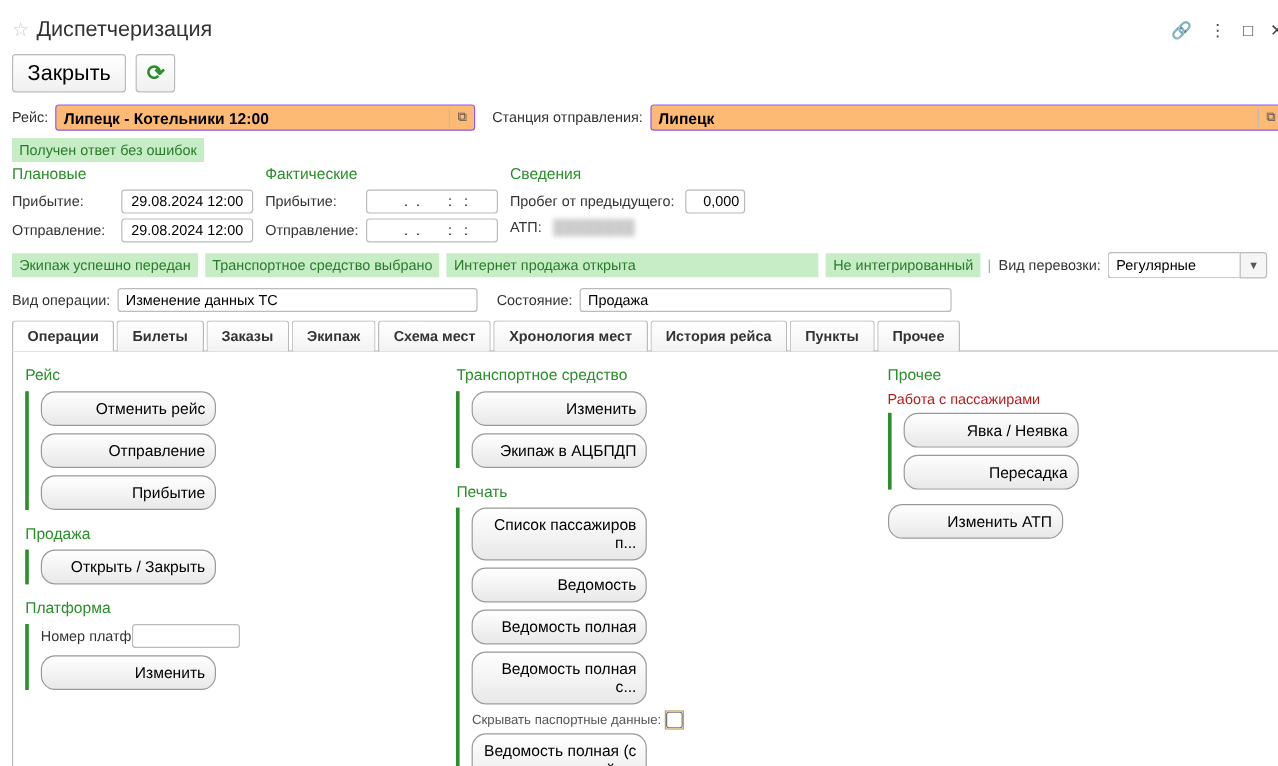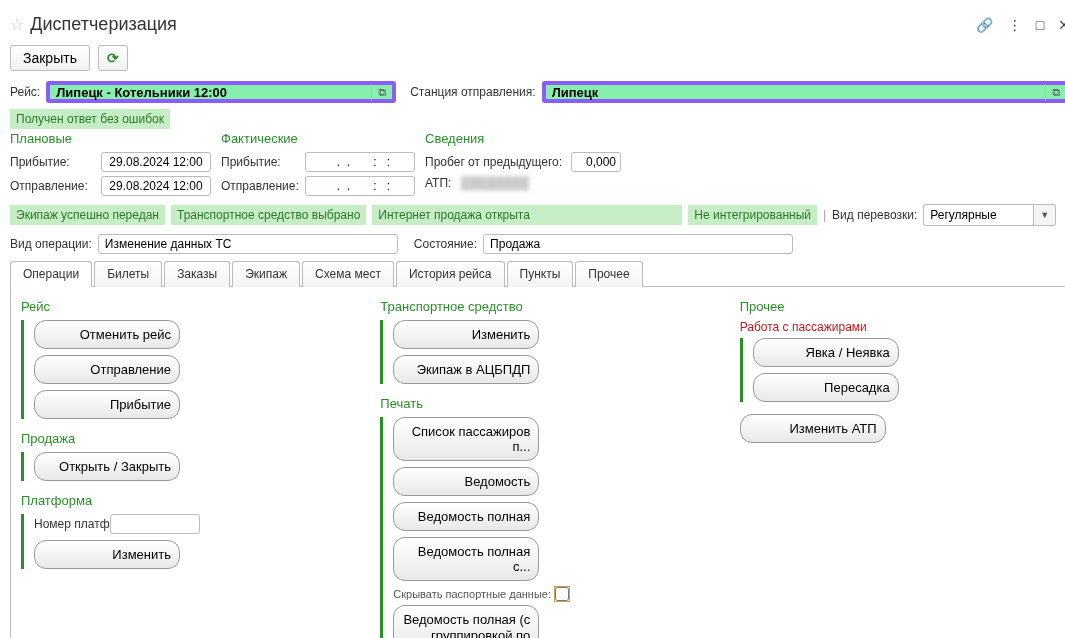--- a/index.html
+++ b/index.html
@@ -8,28 +8,28 @@
     .window { width: 1060px; background: #fff; }
     
     .title-bar { display: flex; align-items: center; padding: 4px 0 10px 0; }
     .title-bar .star { color: #ccc; font-size: 16px; margin-right: 6px; }
     .title-bar h1 { font-size: 18px; font-weight: normal; flex: 1; }
     .title-bar .win-controls { display: flex; gap: 14px; align-items: center; color: #444; }
     .title-bar .win-controls span { cursor: pointer; font-size: 14px; }
     
     .toolbar-top { display: flex; gap: 8px; margin-bottom: 10px; }
     
-    .btn { background: linear-gradient(#fff, #f0f0f0); border: 1px solid #bbb; border-radius: 3px; padding: 4px 12px; cursor: pointer; font-size: 14px; text-align: center; }
+    .btn { background: linear-gradient(#fff, #f0f0f0); border: 1px solid #bbb; border-radius: 3px; padding: 4px 12px; cursor: pointer; font-size: 18px; text-align: center; }
     .btn-icon { padding: 4px 8px; }
     .btn-icon .refresh { color: #2a8f2a; font-weight: bold; }
     
     .row { display: flex; align-items: center; gap: 6px; margin-bottom: 6px; }
     .label { color: #333; white-space: nowrap; }
     
-    .input-group { display: flex; align-items: center; border: 4px solid #8b5cf6; border-radius: 3px; background: #86efac; height: 22px; flex: 1; }
+    .input-group { display: flex; align-items: center; border: 1px solid #8b5cf6; border-radius: 3px; background: #fdba74; height: 22px; flex: 1; }
     .input-group input { border: none; padding: 3px 6px; font-size: 13px; font-weight: bold; width: 100%; background: transparent; }
     .input-group .expand { border-left: 1px solid #bbb; padding: 2px 6px; cursor: pointer; font-size: 11px; color: #555; }
     
     .status-strip { background: #c7edc7; padding: 3px 6px; margin-bottom: 2px; color: #2a7a2a; display: inline-block; }
     
     .columns-3 { display: flex; gap: 10px; margin-bottom: 4px; }
     .col { flex: 1; }
     .col-title { color: #2a8f2a; font-size: 13px; margin-bottom: 6px; }
     .field-row { display: flex; align-items: center; gap: 6px; margin-bottom: 4px; }
     .field-row .label { width: 85px; }
@@ -41,21 +41,21 @@
     .status-chip { background: #c7edc7; padding: 3px 6px; color: #2a7a2a; }
     .sep { color: #aaa; }
     .dropdown { display: flex; }
     .dropdown input { border: 1px solid #bbb; border-right: none; border-radius: 3px 0 0 3px; padding: 2px 6px; font-size: 12px; width: 110px; height: 22px; }
     .dropdown .dd-btn { border: 1px solid #bbb; border-radius: 0 3px 3px 0; padding: 2px 6px; background: #f5f5f5; cursor: pointer; font-size: 9px; color: #555; display: flex; align-items: center; }
     
     .form-row { display: flex; align-items: center; gap: 6px; margin-bottom: 6px; }
     .form-row input { border: 1px solid #bbb; border-radius: 3px; padding: 2px 6px; font-size: 12px; height: 20px; }
     
     .tabs { display: flex; border-bottom: 1px solid #bbb; }
-    .tab { padding: 5px 12px; border: 1px solid #bbb; border-bottom: none; background: linear-gradient(#fff, #f3f3f3); margin-right: 2px; border-radius: 3px 3px 0 0; cursor: pointer; font-size: 12px; position: relative; top: 1px; }
+    .tab { padding: 5px 12px; border: 1px solid #bbb; border-bottom: none; background: linear-gradient(#fff, #f3f3f3); margin-right: 2px; border-radius: 3px 3px 0 0; cursor: pointer; font-size: 12px; position: relative; top: 1px; font-weight: bold; }
     .tab.active { background: #fff; border-bottom: 1px solid #fff; }
     
     .tab-content { border: 1px solid #bbb; border-top: none; padding: 10px; display: flex; gap: 40px; min-height: 300px; overflow: hidden; }
     .op-col { flex: 1; max-width: 330px; }
     
     .section-title { color: #2a8f2a; font-size: 13px; margin-bottom: 6px; margin-top: 2px; }
     .section-sub { color: #b91c1c; font-size: 12px; margin-bottom: 4px; margin-top: 2px; }
     .section-block { border-left: 3px solid #2a8f2a; padding-left: 10px; margin-bottom: 12px; }
     
     .action-btn { display: block; width: 146px; background: linear-gradient(#fff, #e8e8e8); border: 1px solid #999; border-radius: 12px; padding: 6px 8px; margin-bottom: 6px; cursor: pointer; font-size: 13px; text-align: right; }
@@ -157,20 +157,21 @@
     <span class="label" style="margin-left:10px">Состояние:</span>
     <input style="width: 310px;" value="Продажа">
   </div>
 
   <div class="tabs">
     <div class="tab active">Операции</div>
     <div class="tab">Билеты</div>
     <div class="tab">Заказы</div>
     <div class="tab">Экипаж</div>
     <div class="tab">Схема мест</div>
+    <div class="tab">Хронология мест</div>
     <div class="tab">История рейса</div>
     <div class="tab">Пункты</div>
     <div class="tab">Прочее</div>
   </div>
 
   <div class="tab-content">
 
     <div class="op-col">
       <div class="section-title">Рейс</div>
       <div class="section-block">

